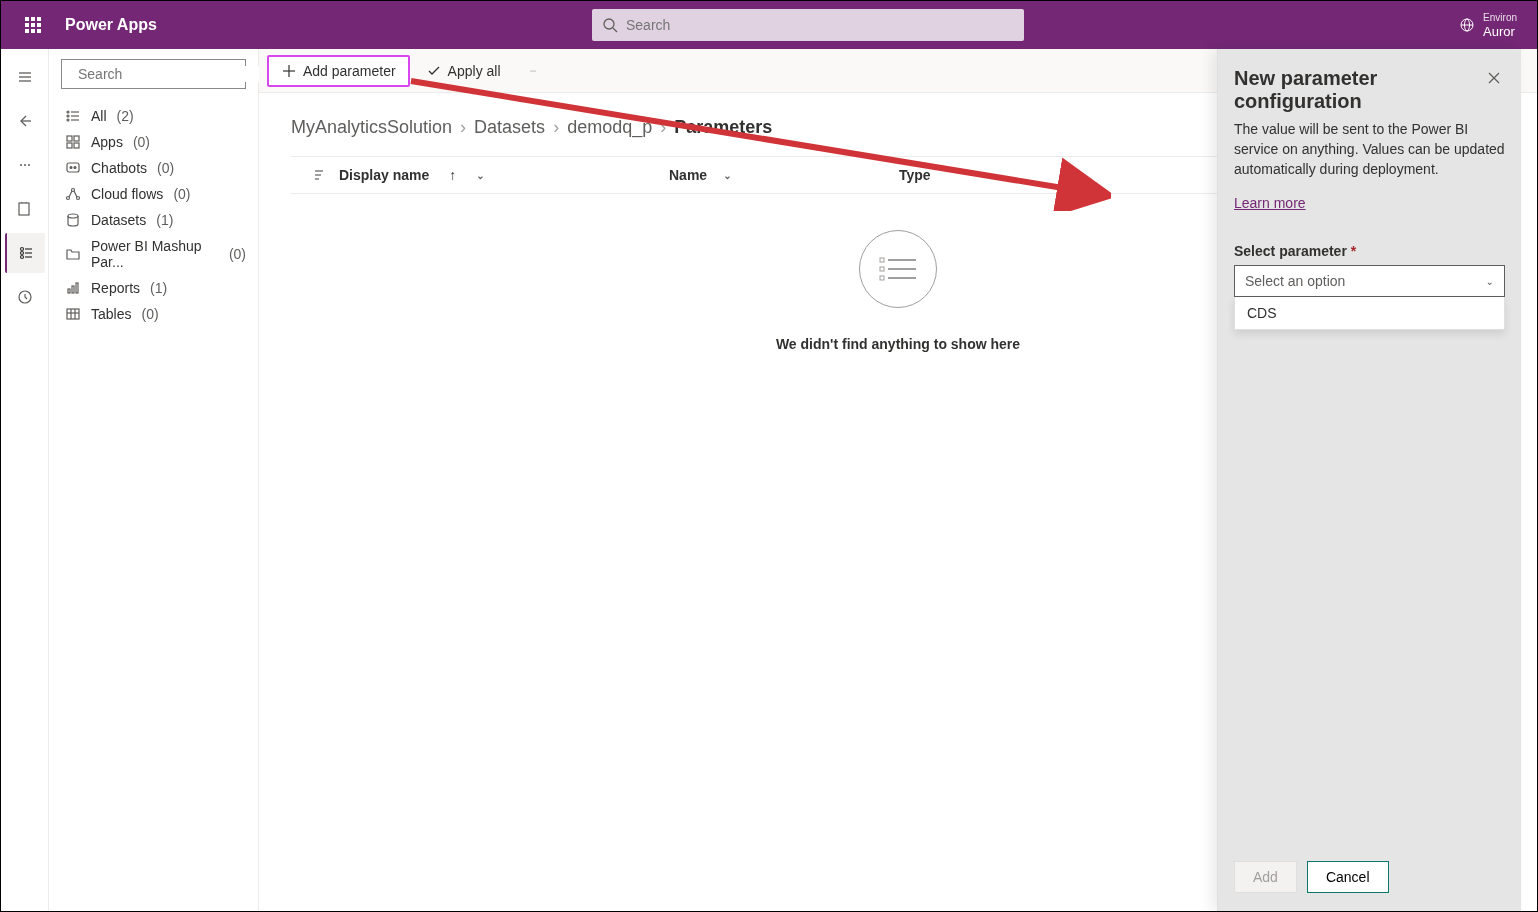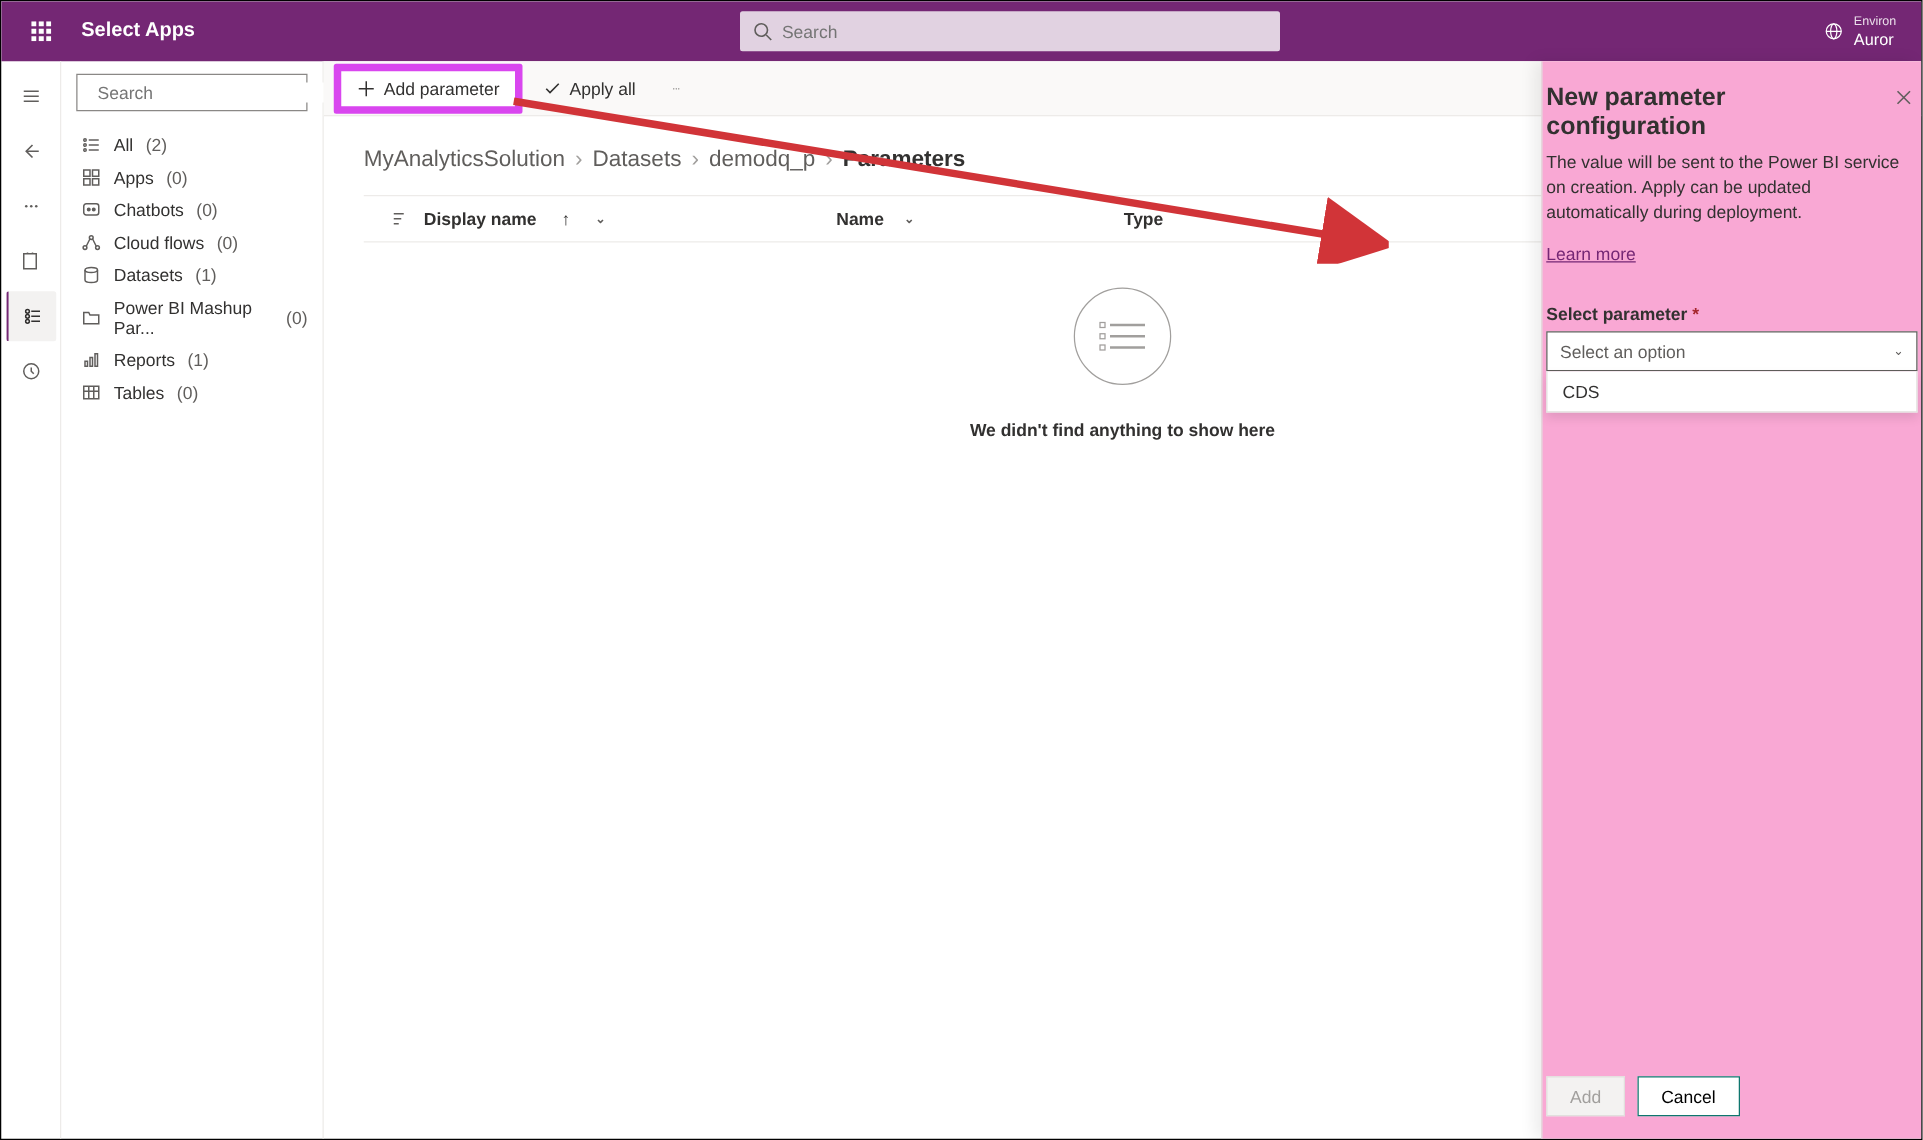--- a/index.html
+++ b/index.html
@@ -24,38 +24,38 @@
 .sidebar-search { padding: 10px 12px; }
 .sidebar-search .box { border: 1px solid #8a8886; height: 30px; display: flex; align-items: center; padding: 0 8px; gap: 8px; }
 .sidebar-search input { border: none; outline: none; flex: 1; font-size: 14px; }
 .tree { padding: 4px 0; }
 .tree-item { display: flex; align-items: center; padding: 5px 12px 5px 16px; gap: 10px; cursor: pointer; color: #323130; font-size: 14px; }
 .tree-item .count { color: #605e5c; }
 .tree-item svg { width: 16px; height: 16px; flex-shrink: 0; }
 .main { flex: 1; display: flex; flex-direction: column; min-width: 0; }
 .toolbar { height: 44px; border-bottom: 1px solid #edebe9; display: flex; align-items: center; padding: 0 8px; gap: 4px; background: #faf9f8; }
 .tb-btn { display: flex; align-items: center; gap: 6px; padding: 6px 12px; cursor: pointer; border-radius: 2px; color: #323130; }
-.tb-btn.highlighted { border: 6px solid #d946ef; background: #fff; }
+.tb-btn.highlighted { border: 2px solid #d946ef; background: #fff; }
 .tb-btn svg { width: 16px; height: 16px; }
 .tb-more { width: 32px; justify-content: center; }
 .content { flex: 1; padding: 24px 32px; overflow: auto; }
 .breadcrumb { display: flex; align-items: center; gap: 8px; color: #605e5c; font-size: 18px; margin-bottom: 18px; }
 .breadcrumb .sep { color: #a19f9d; }
 .breadcrumb .current { color: #323130; font-weight: 600; }
 .table-head { display: flex; align-items: center; padding: 10px 8px; border-top: 1px solid #edebe9; border-bottom: 1px solid #edebe9; color: #323130; font-size: 14px; font-weight: 600; }
 .th-sort { width: 40px; display: flex; justify-content: center; }
 .th-display { flex: 0 0 330px; display: flex; align-items: center; gap: 20px; }
 .th-name { flex: 0 0 230px; display: flex; align-items: center; gap: 16px; }
 .th-type { flex: 0 0 90px; }
 .chev { font-size: 10px; color: #605e5c; }
 .empty { display: flex; flex-direction: column; align-items: center; padding: 36px 0; gap: 28px; }
 .empty-icon { width: 78px; height: 78px; border: 1px solid #a19f9d; border-radius: 50%; display: flex; align-items: center; justify-content: center; }
 .empty-icon svg { width: 40px; height: 30px; stroke: #a19f9d; fill: none; }
 .empty-text { font-weight: 600; color: #323130; }
-.panel { position: absolute; top: 0; right: 0; width: 304px; height: 100%; background: #f9a8d4; border-left: 1px solid #e1dfdd; box-shadow: -6px 0 12px rgba(0,0,0,.08); display: flex; flex-direction: column; padding: 18px 3px; }
+.panel { position: absolute; top: 0; right: 16px; width: 304px; height: 100%; background: #e5e5e5; border-left: 1px solid #e1dfdd; box-shadow: -6px 0 12px rgba(0,0,0,.08); display: flex; flex-direction: column; padding: 18px 16px; }
 .panel-head { display: flex; justify-content: space-between; align-items: flex-start; }
 .panel-title { font-size: 20px; font-weight: 600; color: #323130; }
 .panel-close { cursor: pointer; color: #605e5c; padding: 4px; }
 .panel-desc { font-size: 14px; color: #323130; margin-top: 6px; line-height: 20px; }
 .panel-link { color: #742774; cursor: pointer; margin-top: 16px; display: inline-block; text-decoration: underline; }
 .field { margin-top: 32px; }
 .field-label { font-size: 14px; color: #323130; display: block; margin-bottom: 6px; font-weight: bold; }
 .req { color: #a4262c; }
 .select-box { border: 1px solid #605e5c; height: 32px; display: flex; align-items: center; justify-content: space-between; padding: 0 10px; cursor: pointer; background: #fff; }
 .select-box .ph { color: #605e5c; }
@@ -76,21 +76,21 @@
         <rect x="6" y="0" width="4" height="4"></rect>
         <rect x="12" y="0" width="4" height="4"></rect>
         <rect x="0" y="6" width="4" height="4"></rect>
         <rect x="6" y="6" width="4" height="4"></rect>
         <rect x="12" y="6" width="4" height="4"></rect>
         <rect x="0" y="12" width="4" height="4"></rect>
         <rect x="6" y="12" width="4" height="4"></rect>
         <rect x="12" y="12" width="4" height="4"></rect>
       </svg>
   </div>
-  <div class="app-title">Select Apps</div>
+  <div class="app-title">Power Apps</div>
   <div class="header-search">
     <span class="icon">
       <svg width="16" height="16" viewBox="0 0 16 16" fill="none" stroke="#605e5c" stroke-width="1.3">
           <circle cx="7" cy="7" r="5"></circle>
           <line x1="11" y1="11" x2="15" y2="15"></line>
         </svg>
     </span>
     <input type="text" placeholder="Search" style="">
   </div>
   <div class="env-area">
@@ -318,21 +318,21 @@
   <div class="panel">
     <div class="panel-head">
       <div class="panel-title">New parameter configuration</div>
       <div class="panel-close">
         <svg width="14" height="14" viewBox="0 0 14 14" stroke="#605e5c" stroke-width="1.3">
             <line x1="2" y1="2" x2="12" y2="12"></line>
             <line x1="12" y1="2" x2="2" y2="12"></line>
           </svg>
       </div>
     </div>
-    <div class="panel-desc">The value will be sent to the Power BI service on creation. Apply can be updated automatically during deployment.</div>
+    <div class="panel-desc">The value will be sent to the Power BI service on anything. Values can be updated automatically during deployment.</div>
     <span class="panel-link">Learn more</span>
 
     <div class="field">
       <label class="field-label">
         <span>Select parameter</span> <span class="req">*</span>
       </label>
       <div class="select-box">
         <span class="ph">Select an option</span>
         <span class="chev">⌄</span>
       </div>

